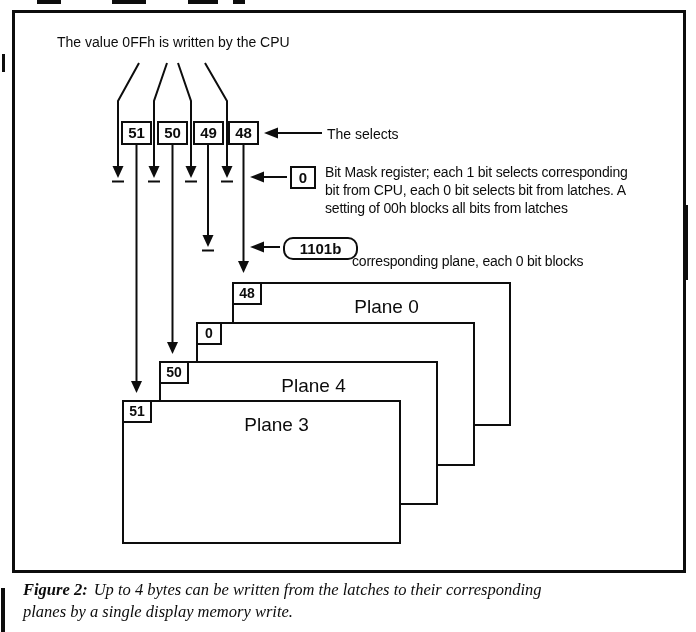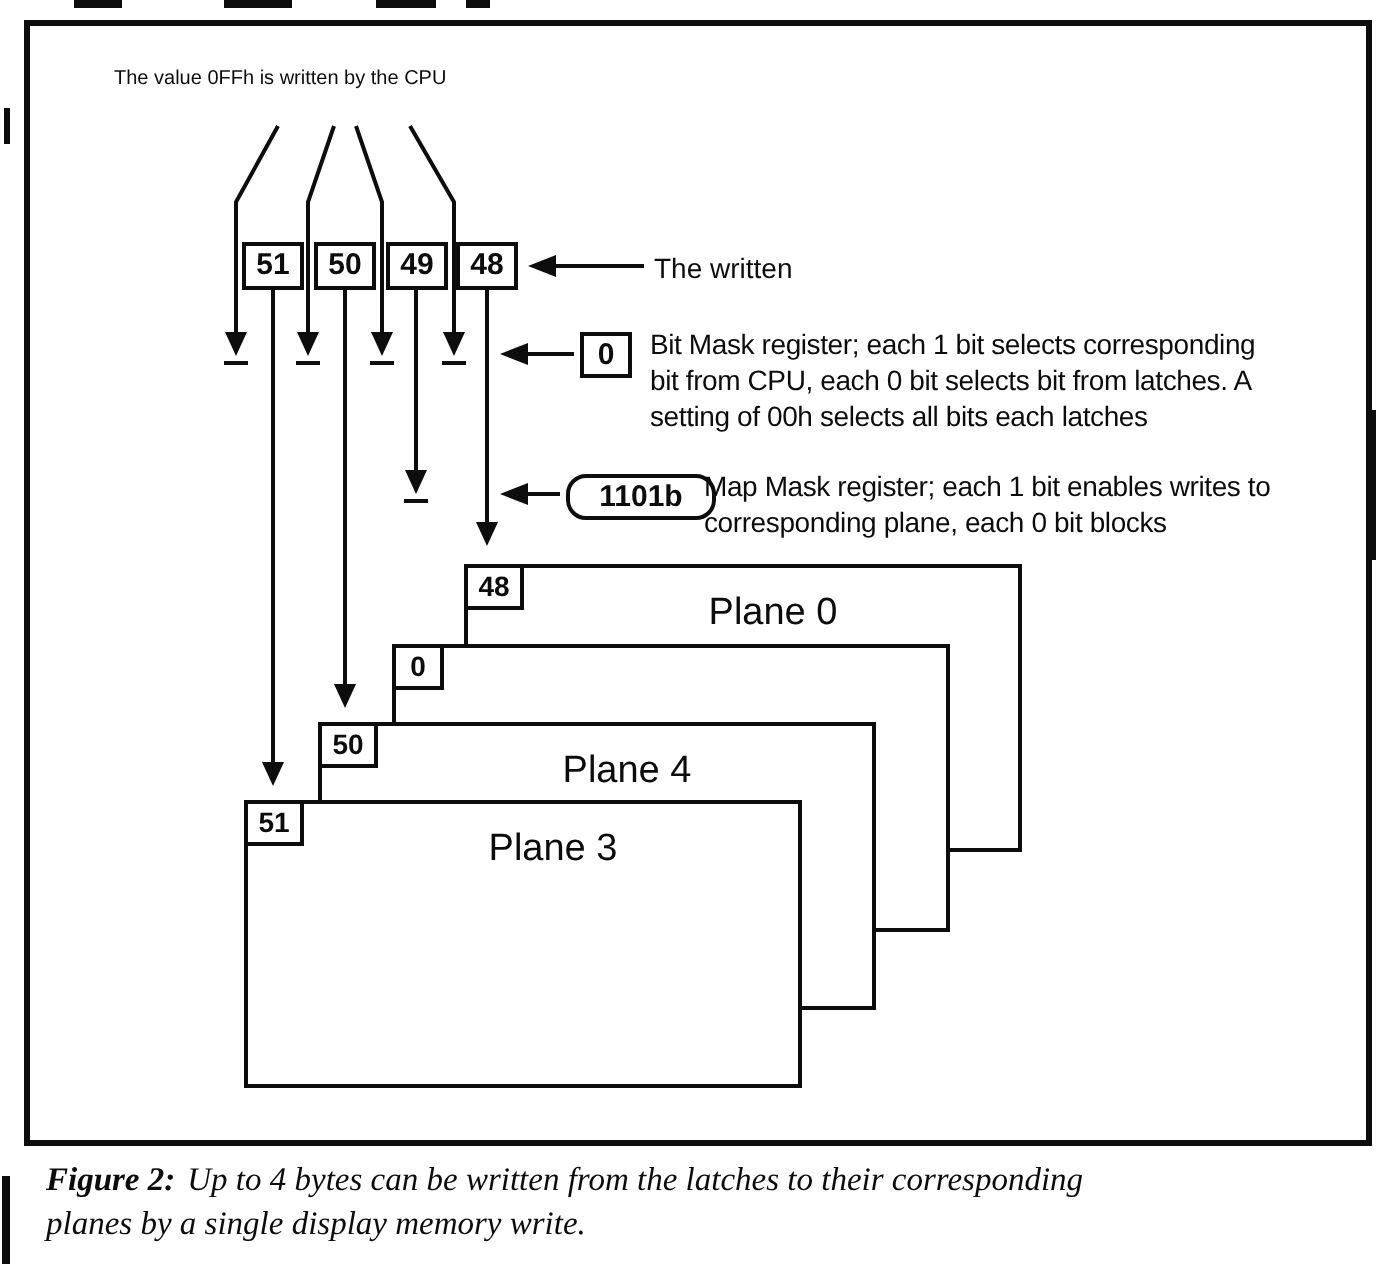--- a/index.html
+++ b/index.html
@@ -1,21 +1,21 @@
 <!DOCTYPE html>
 <html><head>
 <meta charset="utf-8">
 <style>
   html,body{margin:0;padding:0;background:#fff;}
   .page{position:relative;width:696px;height:632px;background:#fff;overflow:hidden;
         font-family:"Liberation Sans",sans-serif;color:#0c0c0c;}
   .border-frame{position:absolute;left:12px;top:10px;width:674px;height:563px;
         border:3px solid #0d0d0d;box-sizing:border-box;z-index:0;}
   .artifact{position:absolute;background:#0d0d0d;z-index:0;}
-  .cpu-text{position:absolute;left:57px;top:34px;font-size:10px;z-index:8;white-space:nowrap;text-align:right;}
+  .cpu-text{position:absolute;left:57px;top:34px;font-size:14px;z-index:8;white-space:nowrap;text-align:right;}
   .latch{position:absolute;top:121px;width:31px;height:24px;border:2px solid #0d0d0d;
         box-sizing:border-box;background:#fff;z-index:7;font-weight:bold;font-size:15px;
         text-align:center;line-height:20px;}
   .reg-box{position:absolute;border:2px solid #0d0d0d;box-sizing:border-box;background:#fff;
         z-index:7;font-weight:bold;font-size:15px;text-align:center;}
   .side-label{position:absolute;font-size:14px;z-index:8;white-space:nowrap;}
   .desc{position:absolute;font-size:14px;line-height:18px;z-index:8;white-space:nowrap;letter-spacing:-0.2px;}
   .plane{position:absolute;width:279px;height:144px;border:2px solid #0d0d0d;
         box-sizing:border-box;background:#fff;}
   .plane .tab{position:absolute;left:-2px;top:-2px;height:23px;border:2px solid #0d0d0d;
@@ -79,29 +79,28 @@
       <line x1="185" y1="181.5" x2="197" y2="181.5"></line>
       <line x1="221" y1="181.5" x2="233" y2="181.5"></line>
       <line x1="202" y1="250.5" x2="214" y2="250.5"></line>
     </g>
   </svg>
 
   <div class="latch" style="left:121px;">51</div>
   <div class="latch" style="left:157px;">50</div>
   <div class="latch" style="left:193px;">49</div>
   <div class="latch" style="left:228px;">48</div>
-  <div class="side-label" style="left:327px;top:126px;">The written</div>
+  <div class="side-label" style="left:327px;top:126px;">The selects</div>
 
   <div class="reg-box" style="left:290px;top:166px;width:26px;height:23px;line-height:19px;">0</div>
   <div class="desc" style="left:325px;top:163px;">Bit Mask register; each 1 bit selects corresponding</div>
   <div class="desc" style="left:325px;top:181px;">bit from CPU, each 0 bit selects bit from latches. A</div>
-  <div class="desc" style="left:325px;top:199px;">setting of 00h selects all bits each latches</div>
+  <div class="desc" style="left:325px;top:199px;">setting of 00h blocks all bits from latches</div>
 
   <div class="reg-box" style="left:283px;top:237px;width:75px;height:23px;line-height:19px;border-radius:10px;">1101b</div>
-  <div class="desc" style="left:352px;top:234px;">Map Mask register; each 1 bit enables writes to</div>
   <div class="desc" style="left:352px;top:252px;">corresponding plane, each 0 bit blocks</div>
 
   <div class="plane" style="left:232px;top:282px;z-index:1;">
     <div class="tab" style="width:30px;">48</div>
     <div class="plane-label">Plane 0</div>
   </div>
   <div class="plane" style="left:196px;top:322px;z-index:2;">
     <div class="tab" style="width:26px;">0</div>
   </div>
   <div class="plane" style="left:159px;top:361px;z-index:3;">

